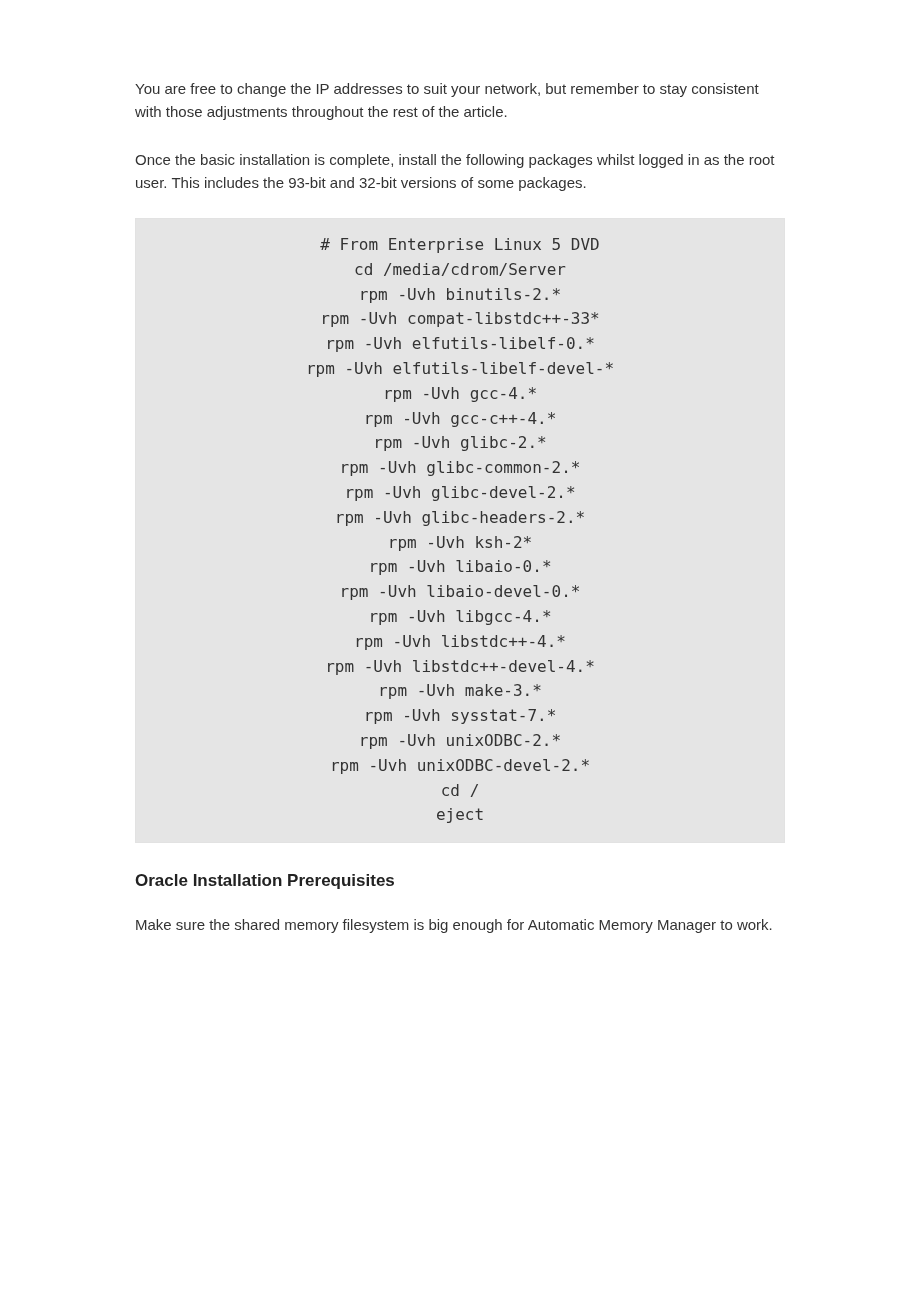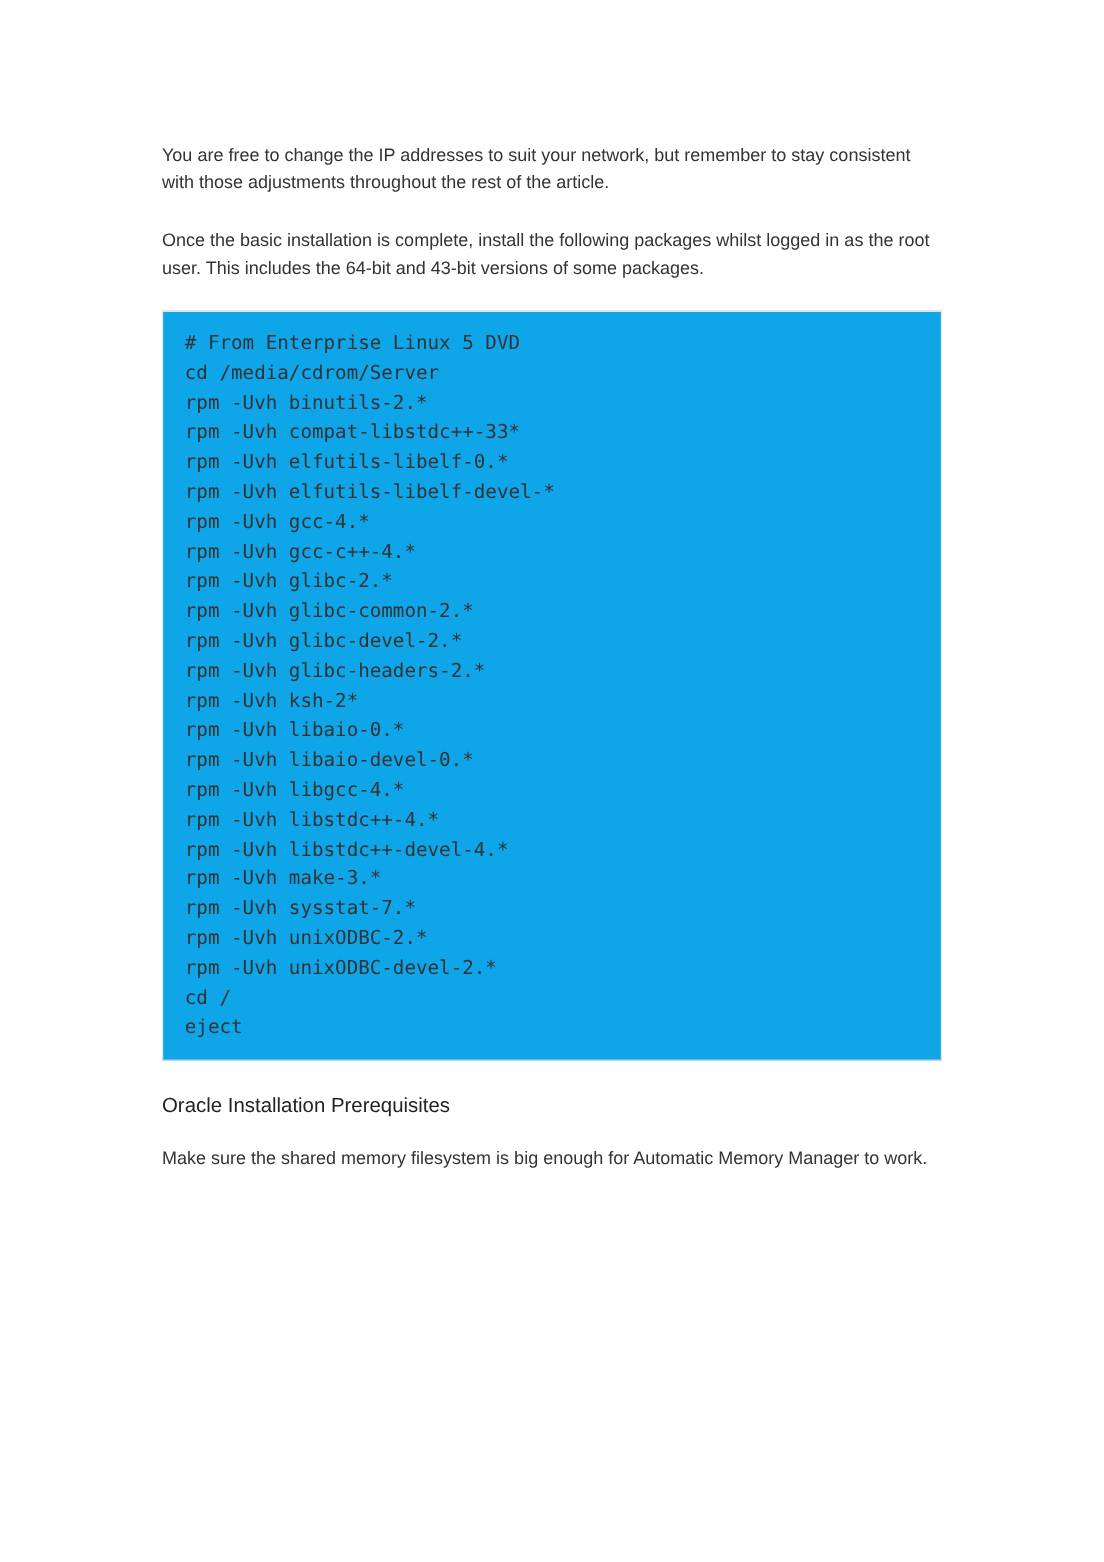--- a/index.html
+++ b/index.html
@@ -6,55 +6,56 @@
     margin: 0;
     padding: 0;
     background: #ffffff;
     font-family: Arial, Helvetica, sans-serif;
     color: #333333;
   }
   .page {
     width: 920px;
     min-height: 1302px;
     box-sizing: border-box;
-    padding: 118px 135px 60px 135px;
+    padding: 77px 135px 60px 135px;
   }
   .body-text {
     font-size: 15px;
     line-height: 1.55;
     margin: 0 0 24px 0;
     color: #333333;
   }
   .code-block {
-    background: #0ea5e9;
+    background: #e5e5e5;
     border: 1px solid #e2e2e2;
     padding: 14px 18px;
     margin: 0 0 28px 0;
     font-family: "DejaVu Sans Mono","Noto Sans Mono","Liberation Mono",Consolas,Menlo,monospace;
     font-size: 16px;
     line-height: 1.55;
     white-space: pre;
     color: #333333;
     overflow-x: auto;
+    text-align: center;
   }
   h2.section-heading {
     font-size: 17px;
-    font-weight: normal;
+    font-weight: bold;
     margin: 0 0 22px 0;
     color: #222222;
   }
 </style>
 </head>
 <body>
 
 <div class="page">
 
   <p class="body-text">You are free to change the IP addresses to suit your network, but remember to stay consistent with those adjustments throughout the rest of the article.</p>
 
-  <p class="body-text">Once the basic installation is complete, install the following packages whilst logged in as the root user. This includes the 64-bit and 43-bit versions of some packages.</p>
+  <p class="body-text">Once the basic installation is complete, install the following packages whilst logged in as the root user. This includes the 93-bit and 32-bit versions of some packages.</p>
 
   <pre class="code-block"># From Enterprise Linux 5 DVD
 cd /media/cdrom/Server
 rpm -Uvh binutils-2.*
 rpm -Uvh compat-libstdc++-33*
 rpm -Uvh elfutils-libelf-0.*
 rpm -Uvh elfutils-libelf-devel-*
 rpm -Uvh gcc-4.*
 rpm -Uvh gcc-c++-4.*
 rpm -Uvh glibc-2.*

